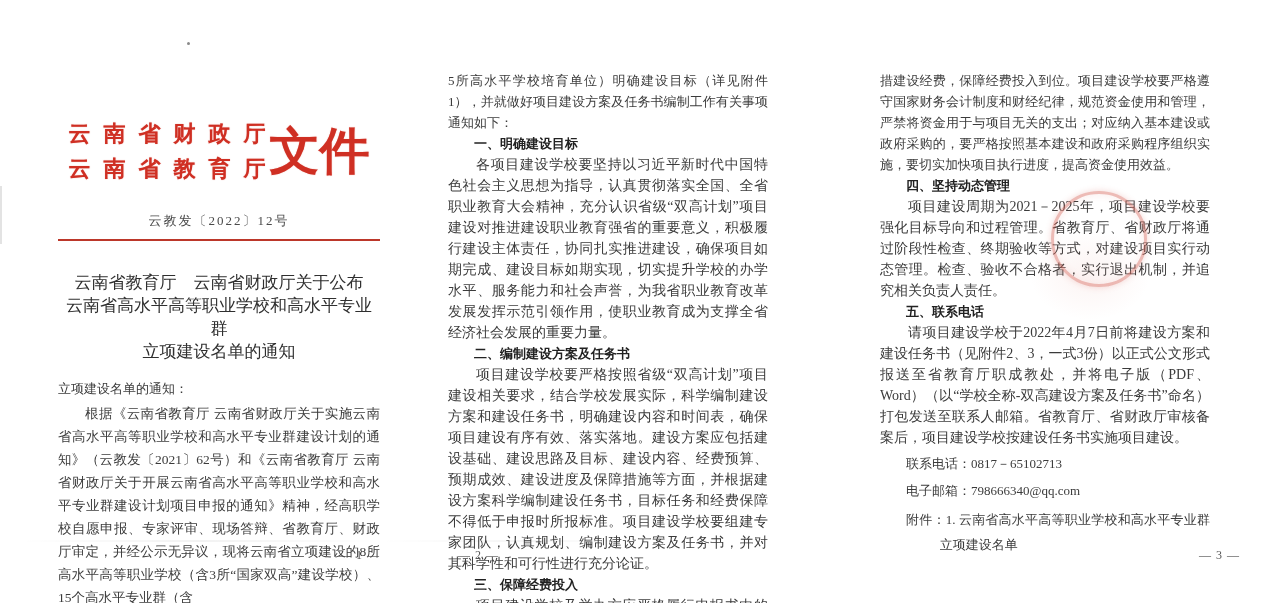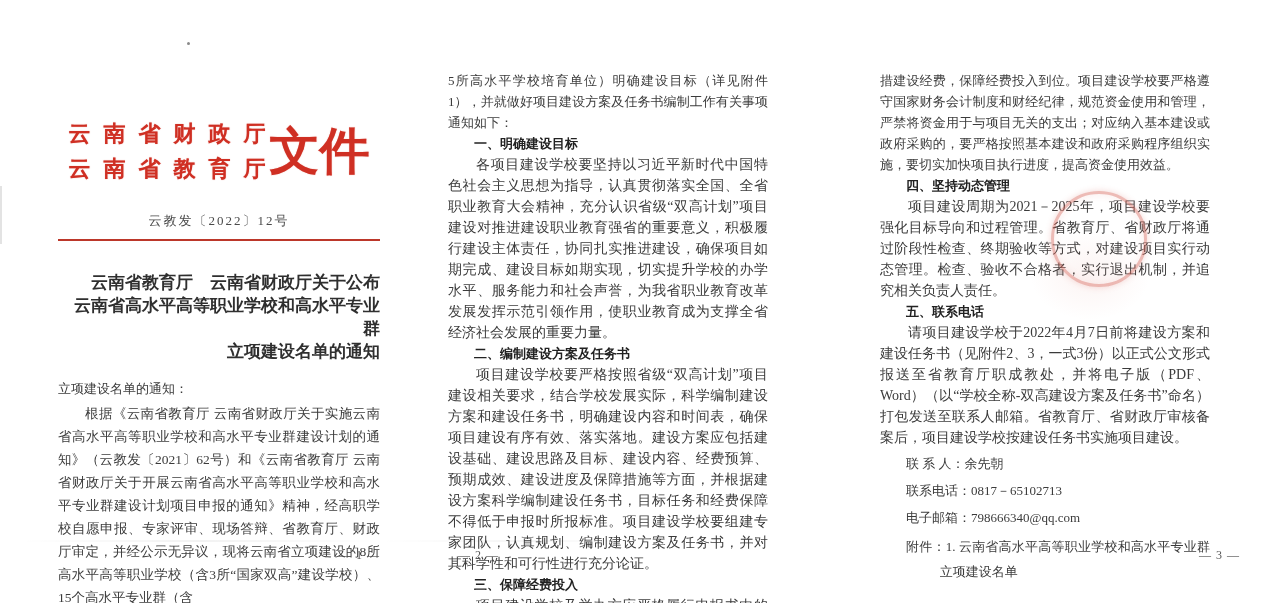--- a/index.html
+++ b/index.html
@@ -10,21 +10,21 @@
     color:#3b3b3b;
   }
   
   .page1 { position:absolute; left:58px; top:0; width:322px; }
   .gov-header { display:flex; justify-content:center; align-items:center; margin-top:116px; }
   .issuer { font-weight:bold; color:#cf2f23; white-space:nowrap; }
   .issuer .line { font-size:22px; line-height:35px; letter-spacing:13px; margin-right:-13px; text-shadow:0 0 1px rgba(207,47,35,.55); }
   .doc-type { font-size:50px; font-weight:bold; color:#cf2f23; line-height:1; margin-left:4px; text-shadow:0 0 1px rgba(207,47,35,.55);font-family:Liberation Serif, serif; }
   .doc-number { margin-top:26px; text-align:center; font-size:13px; letter-spacing:2px; color:#4a4a4a; }
   .red-rule { margin-top:9px; height:2px; background:#bc372a; }
-  .doc-title { margin-top:30px; text-align:right; font-weight:bold; font-size:17px; line-height:23px; color:#2f2f2f; }
+  .doc-title { margin-top:30px; text-align:center; font-weight:normal; font-size:17px; line-height:23px; color:#2f2f2f; }
   .salutation { margin-top:17px; font-size:13px; color:#3b3b3b; }
   .p1-body { margin-top:4px; font-size:13.5px; line-height:23px; text-align:justify; text-indent:2em; color:#3b3b3b; }
   
   .page2 { position:absolute; left:448px; top:70px; width:320px; }
   .page3 { position:absolute; left:880px; top:70px; width:330px; }
   .cont   { font-size:13px; line-height:21px; text-align:justify; color:#3b3b3b; }
   .para   { font-size:14px; line-height:21px; text-align:justify; text-indent:2em; color:#3b3b3b; }
   .heading { font-size:13px; line-height:21px; font-weight:bold; text-indent:2em; color:#222;
              font-family:"Liberation Sans","DejaVu Sans",sans-serif; }
   .contact { font-size:13px; line-height:27px; text-indent:2em; color:#3b3b3b; }
@@ -89,21 +89,20 @@
   </div>
   <div class="page-num pn2">— 2 —</div>
 
   <div class="page3">
     <div class="cont">措建设经费，保障经费投入到位。项目建设学校要严格遵守国家财务会计制度和财经纪律，规范资金使用和管理，严禁将资金用于与项目无关的支出；对应纳入基本建设或政府采购的，要严格按照基本建设和政府采购程序组织实施，要切实加快项目执行进度，提高资金使用效益。</div>
     <div class="heading">四、坚持动态管理</div>
     <div class="para">项目建设周期为2021－2025年，项目建设学校要强化目标导向和过程管理。省教育厅、省财政厅将通过阶段性检查、终期验收等方式，对建设项目实行动态管理。检查、验收不合格者，实行退出机制，并追究相关负责人责任。</div>
     <div class="heading">五、联系电话</div>
     <div class="para">请项目建设学校于2022年4月7日前将建设方案和建设任务书（见附件2、3，一式3份）以正式公文形式报送至省教育厅职成教处，并将电子版（PDF、Word）（以“学校全称-双高建设方案及任务书”命名）打包发送至联系人邮箱。省教育厅、省财政厅审核备案后，项目建设学校按建设任务书实施项目建设。</div>
     <div class="contact-block">
-      <div class="contact">联 系 人：余先朝</div>
       <div class="contact">联系电话：0817－65102713</div>
       <div class="contact">电子邮箱：798666340@qq.com</div>
     </div>
     <div class="attachment">附件：1. 云南省高水平高等职业学校和高水平专业群立项建设名单</div>
   </div>
   <div class="page-num pn3">— 3 —</div>
 
   <div class="seal"></div>
   <div class="seal-blur"></div>
   <div class="speck"></div>

